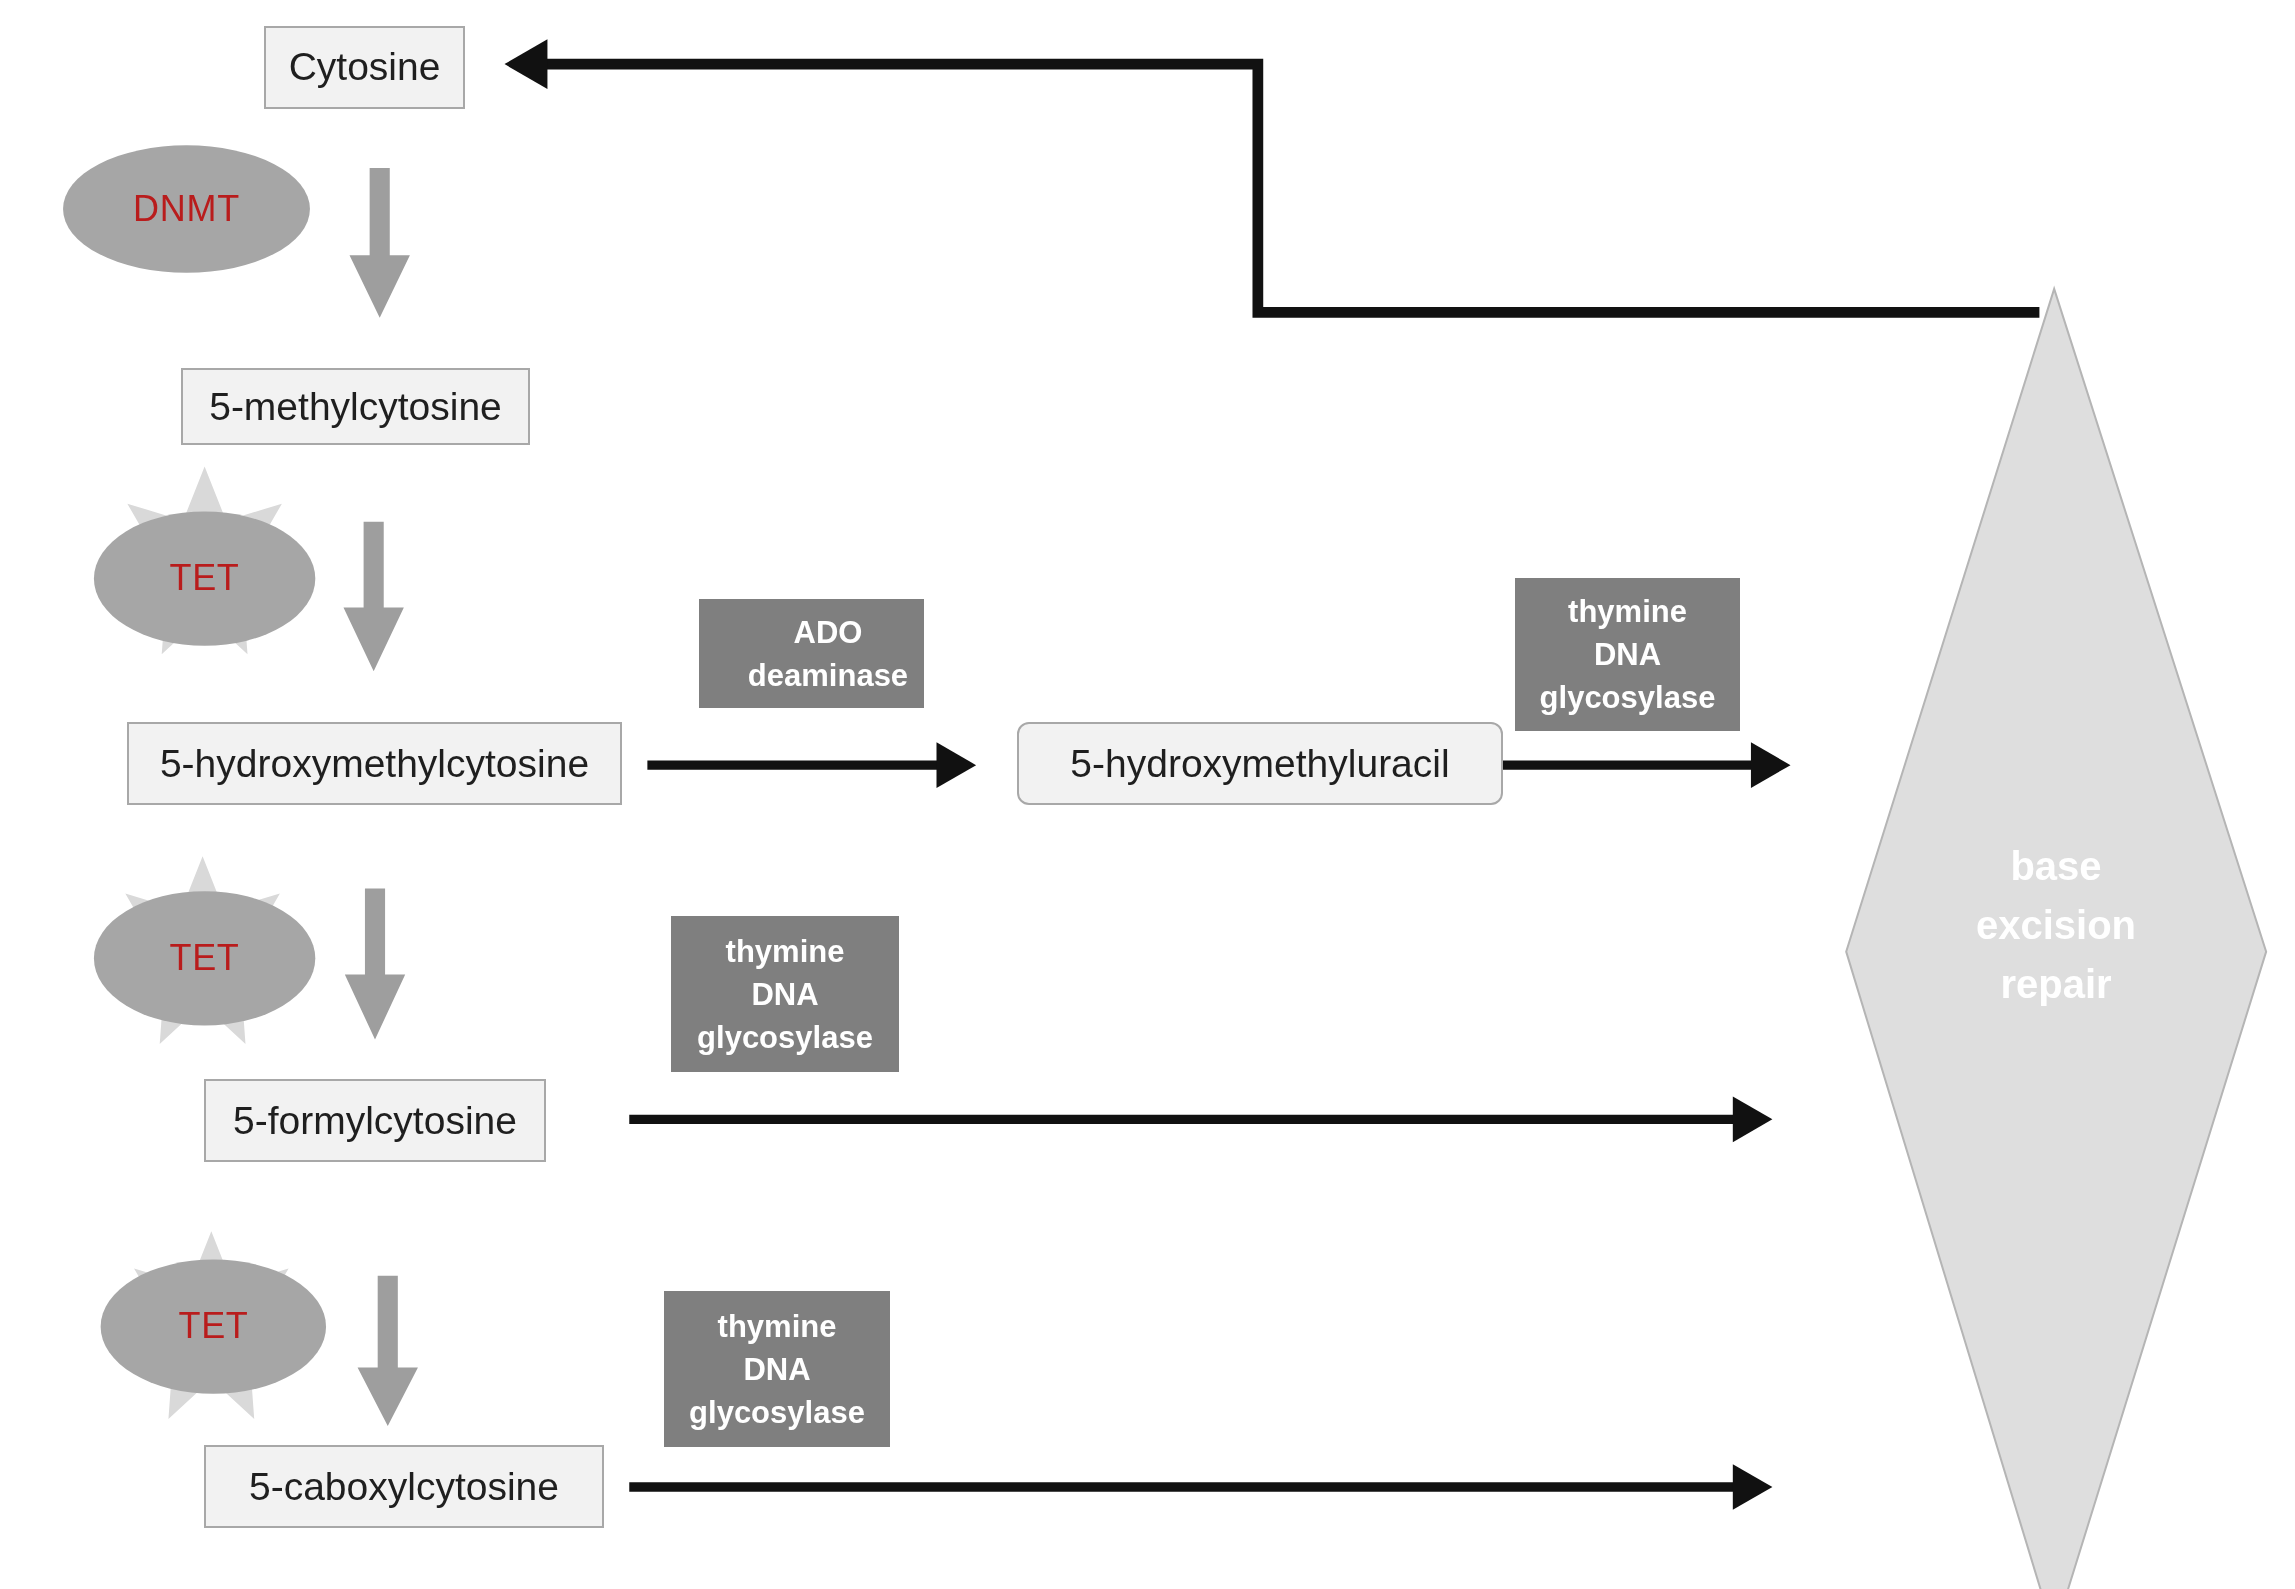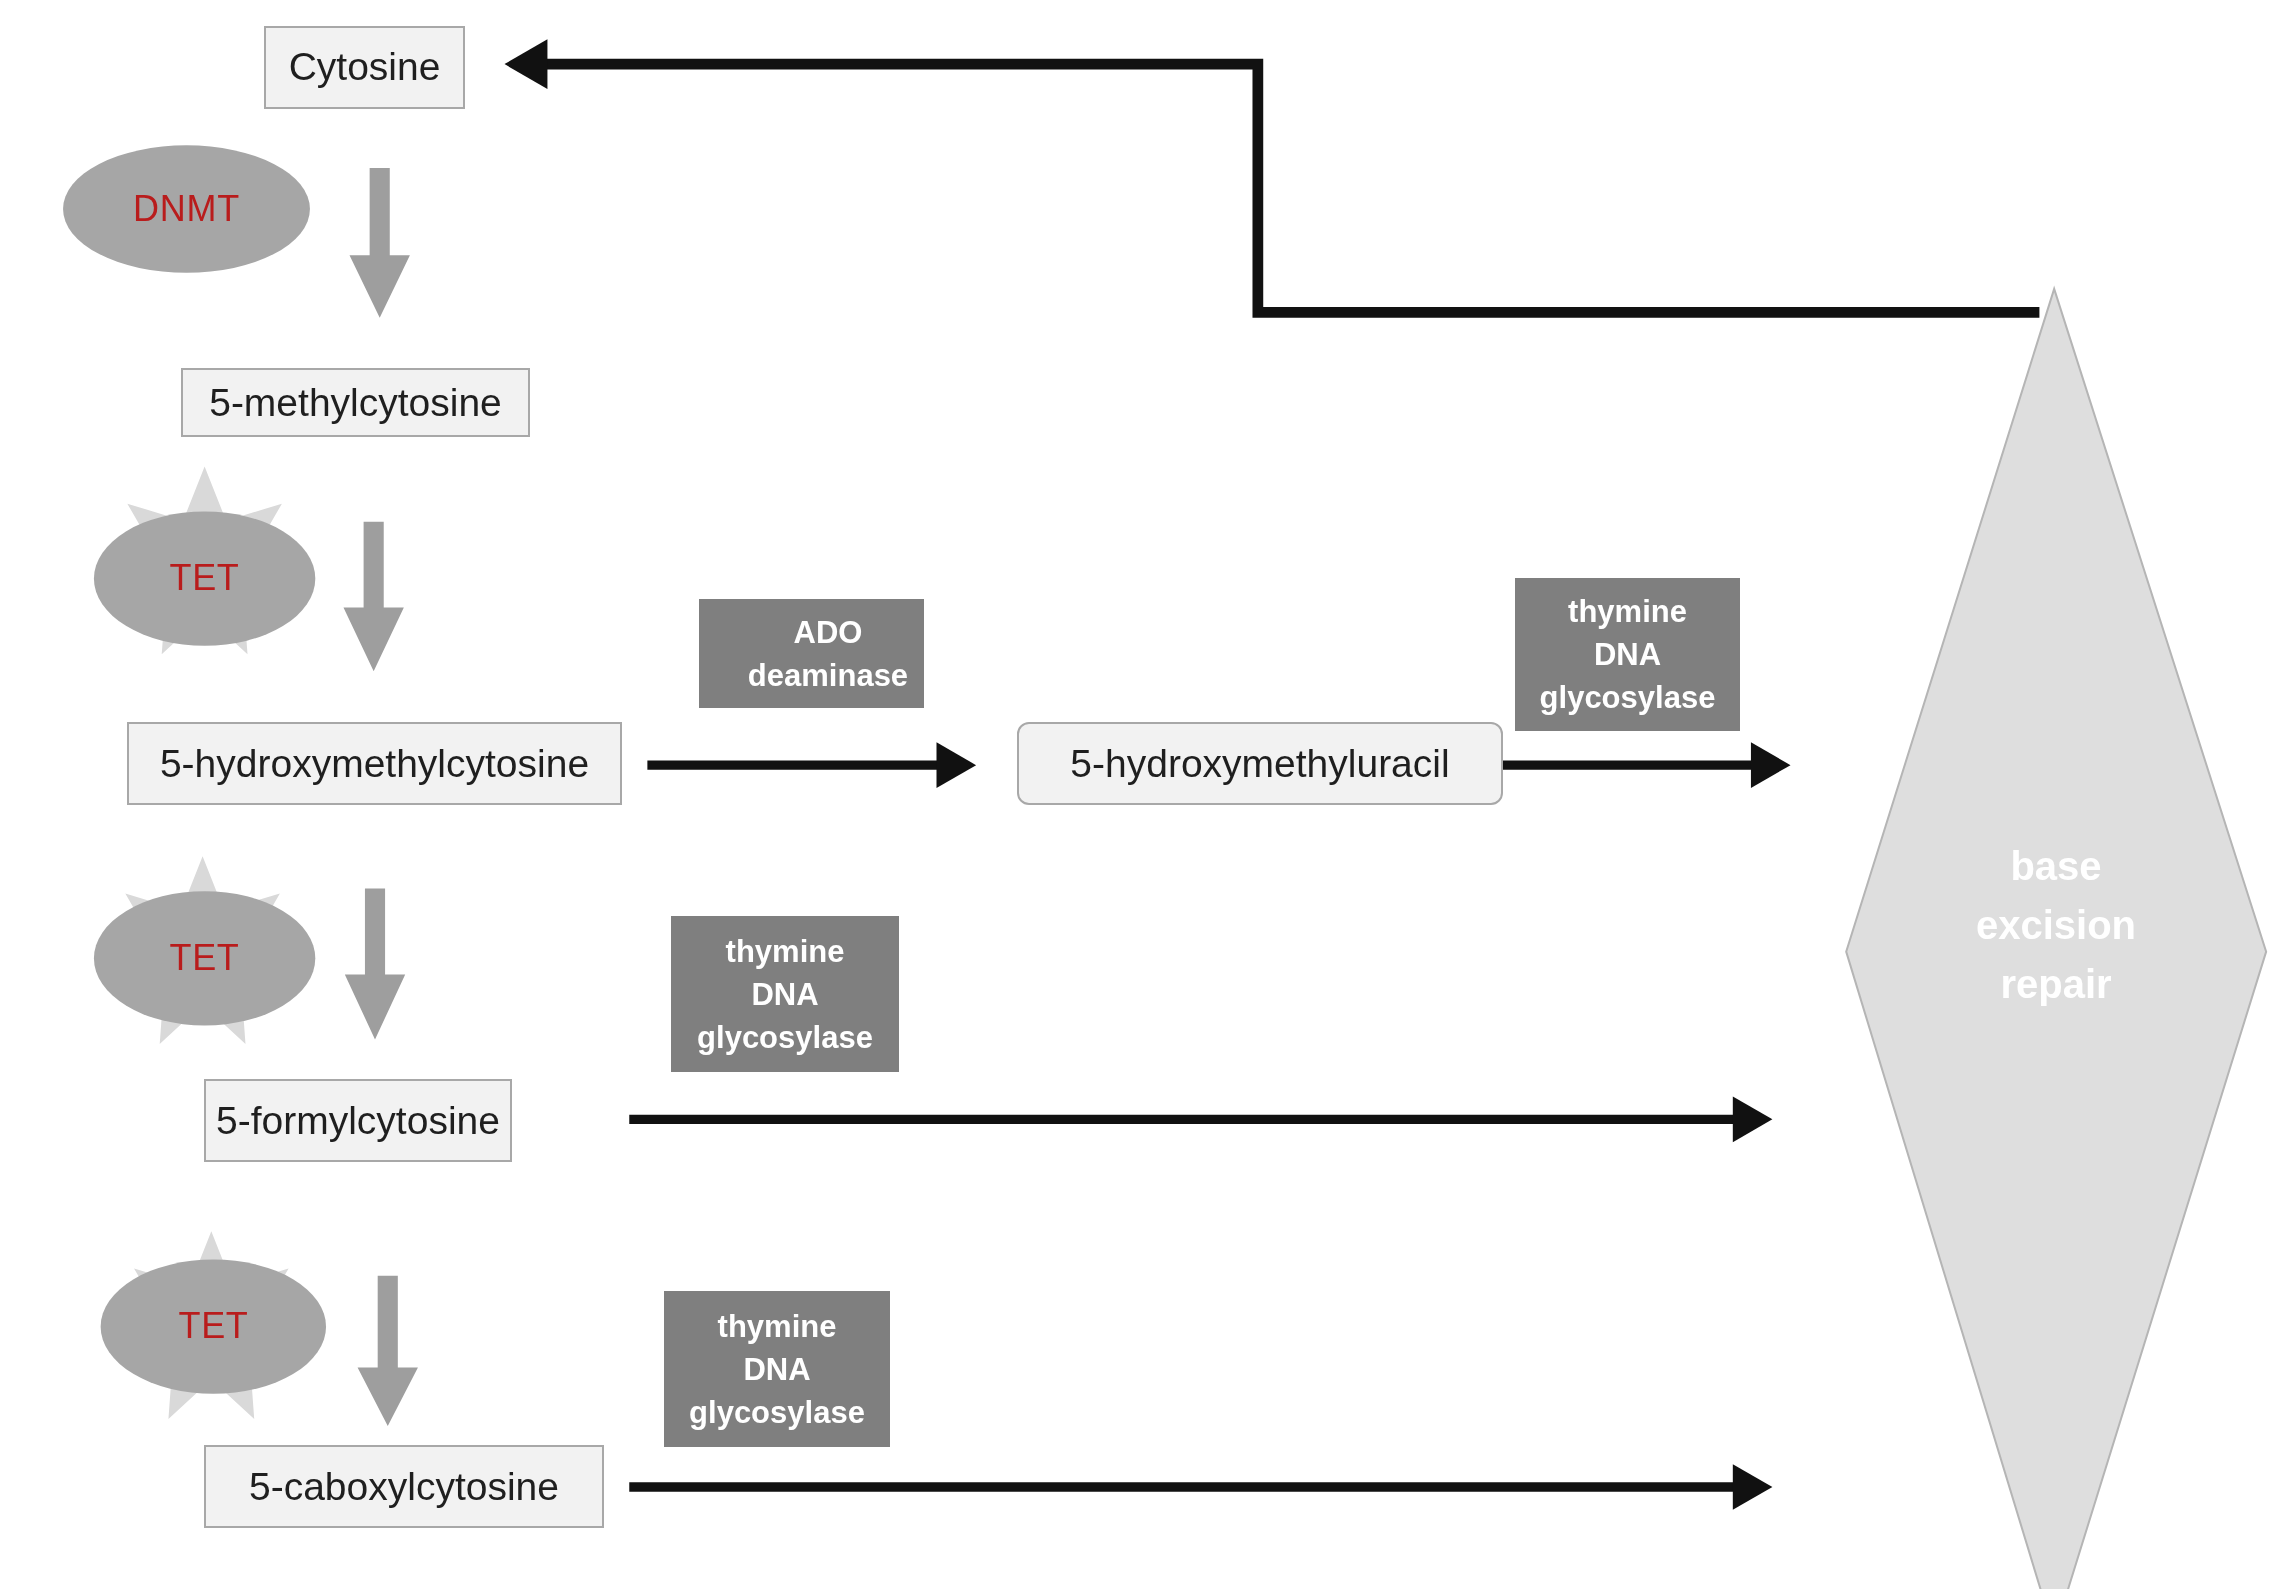--- a/index.html
+++ b/index.html
@@ -68,33 +68,33 @@
     <polygon points="2642,1668 2583,1634 2583,1702" fill="#111111"></polygon>
 
     <line x1="938" y1="2216" x2="2585" y2="2216" stroke="#111111" stroke-width="14"></line>
     <polygon points="2642,2216 2583,2182 2583,2250" fill="#111111"></polygon>
   </svg>
 
   <div class="node" style="left:264px;top:25.5px;width:201px;height:83px;">
     <span>Cytosine</span>
   </div>
 
-  <div class="node" style="left:181px;top:368px;width:349px;height:69px;">
+  <div class="node" style="left:181px;top:368px;width:349px;height:77px;">
     <span>5-methylcytosine</span>
   </div>
 
   <div class="node" style="left:127px;top:722px;width:495px;height:83px;">
     <span>5-hydroxymethylcytosine</span>
   </div>
 
   <div class="node" style="left:1017px;top:722px;width:486px;height:83px;border-radius:12px;">
     <span>5-hydroxymethyluracil</span>
   </div>
 
-  <div class="node" style="left:204px;top:1079px;width:308px;height:83px;">
+  <div class="node" style="left:204px;top:1079px;width:342px;height:83px;">
     <span>5-formylcytosine</span>
   </div>
 
   <div class="node" style="left:204px;top:1445px;width:400px;height:83px;">
     <span>5-caboxylcytosine</span>
   </div>
 
   <div class="bubble-label" style="left:63px;top:145px;width:247px;height:127px;">
     <span>DNMT</span>
   </div>

